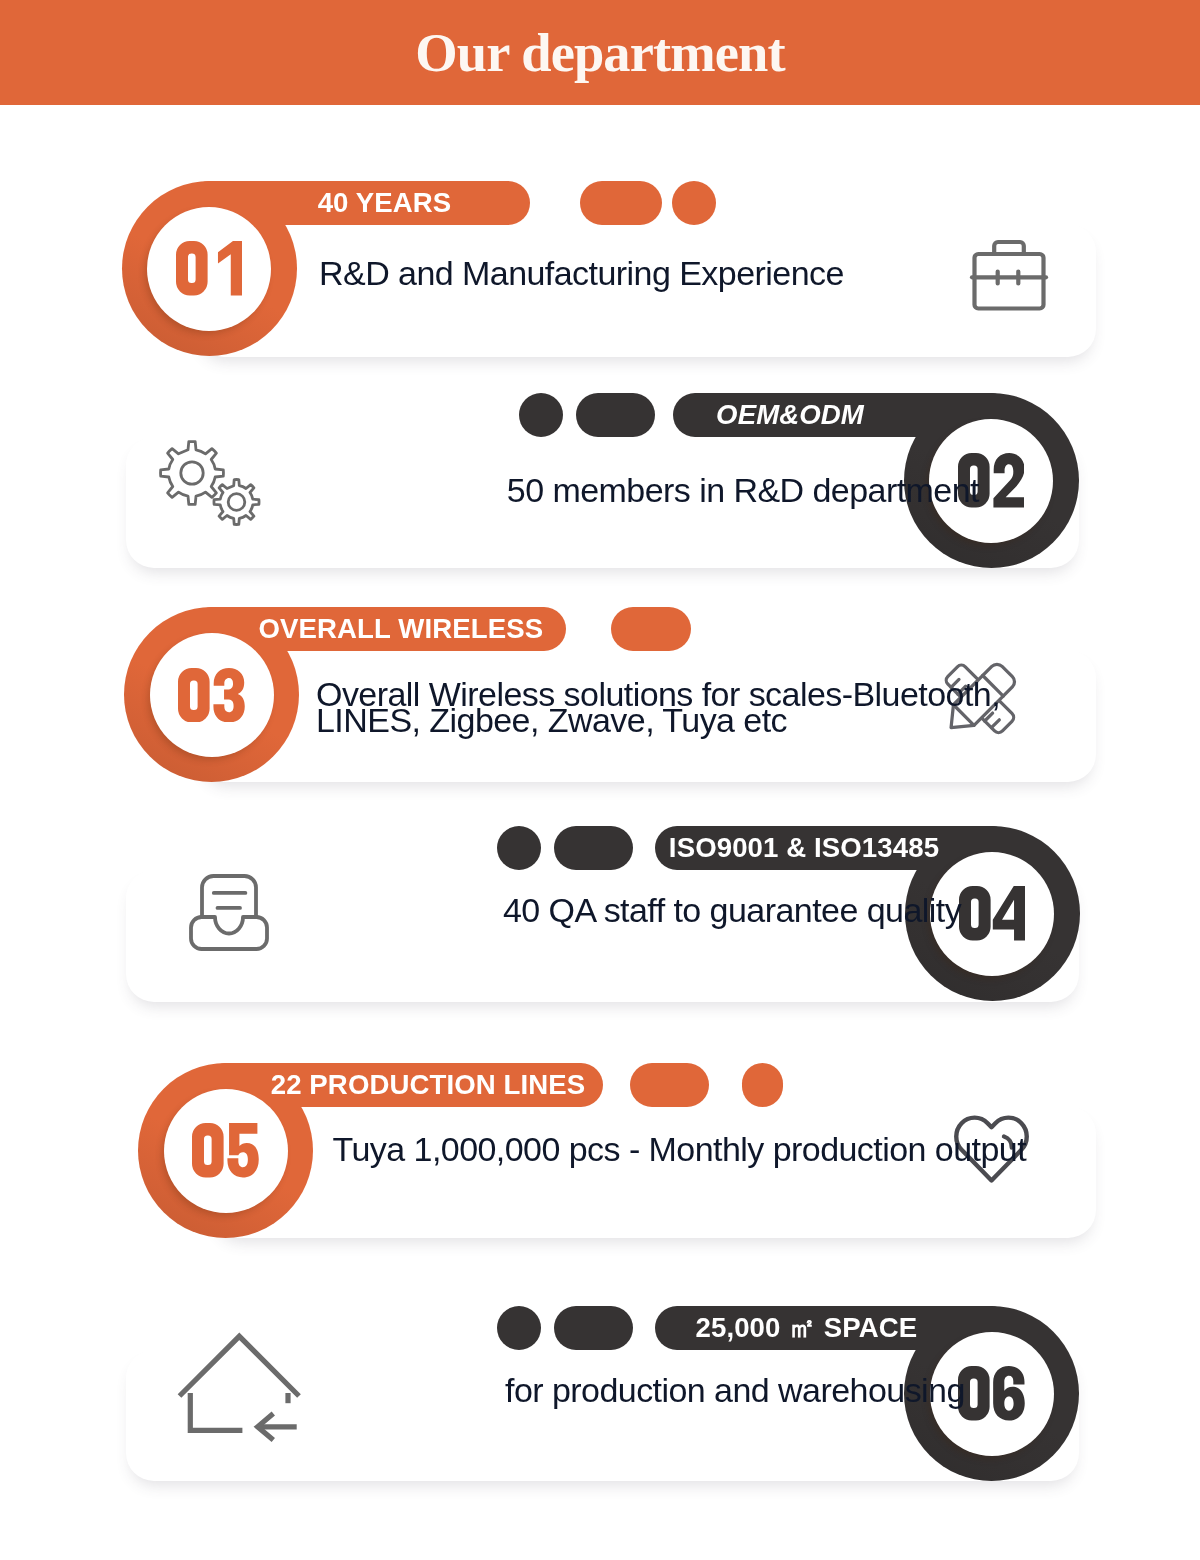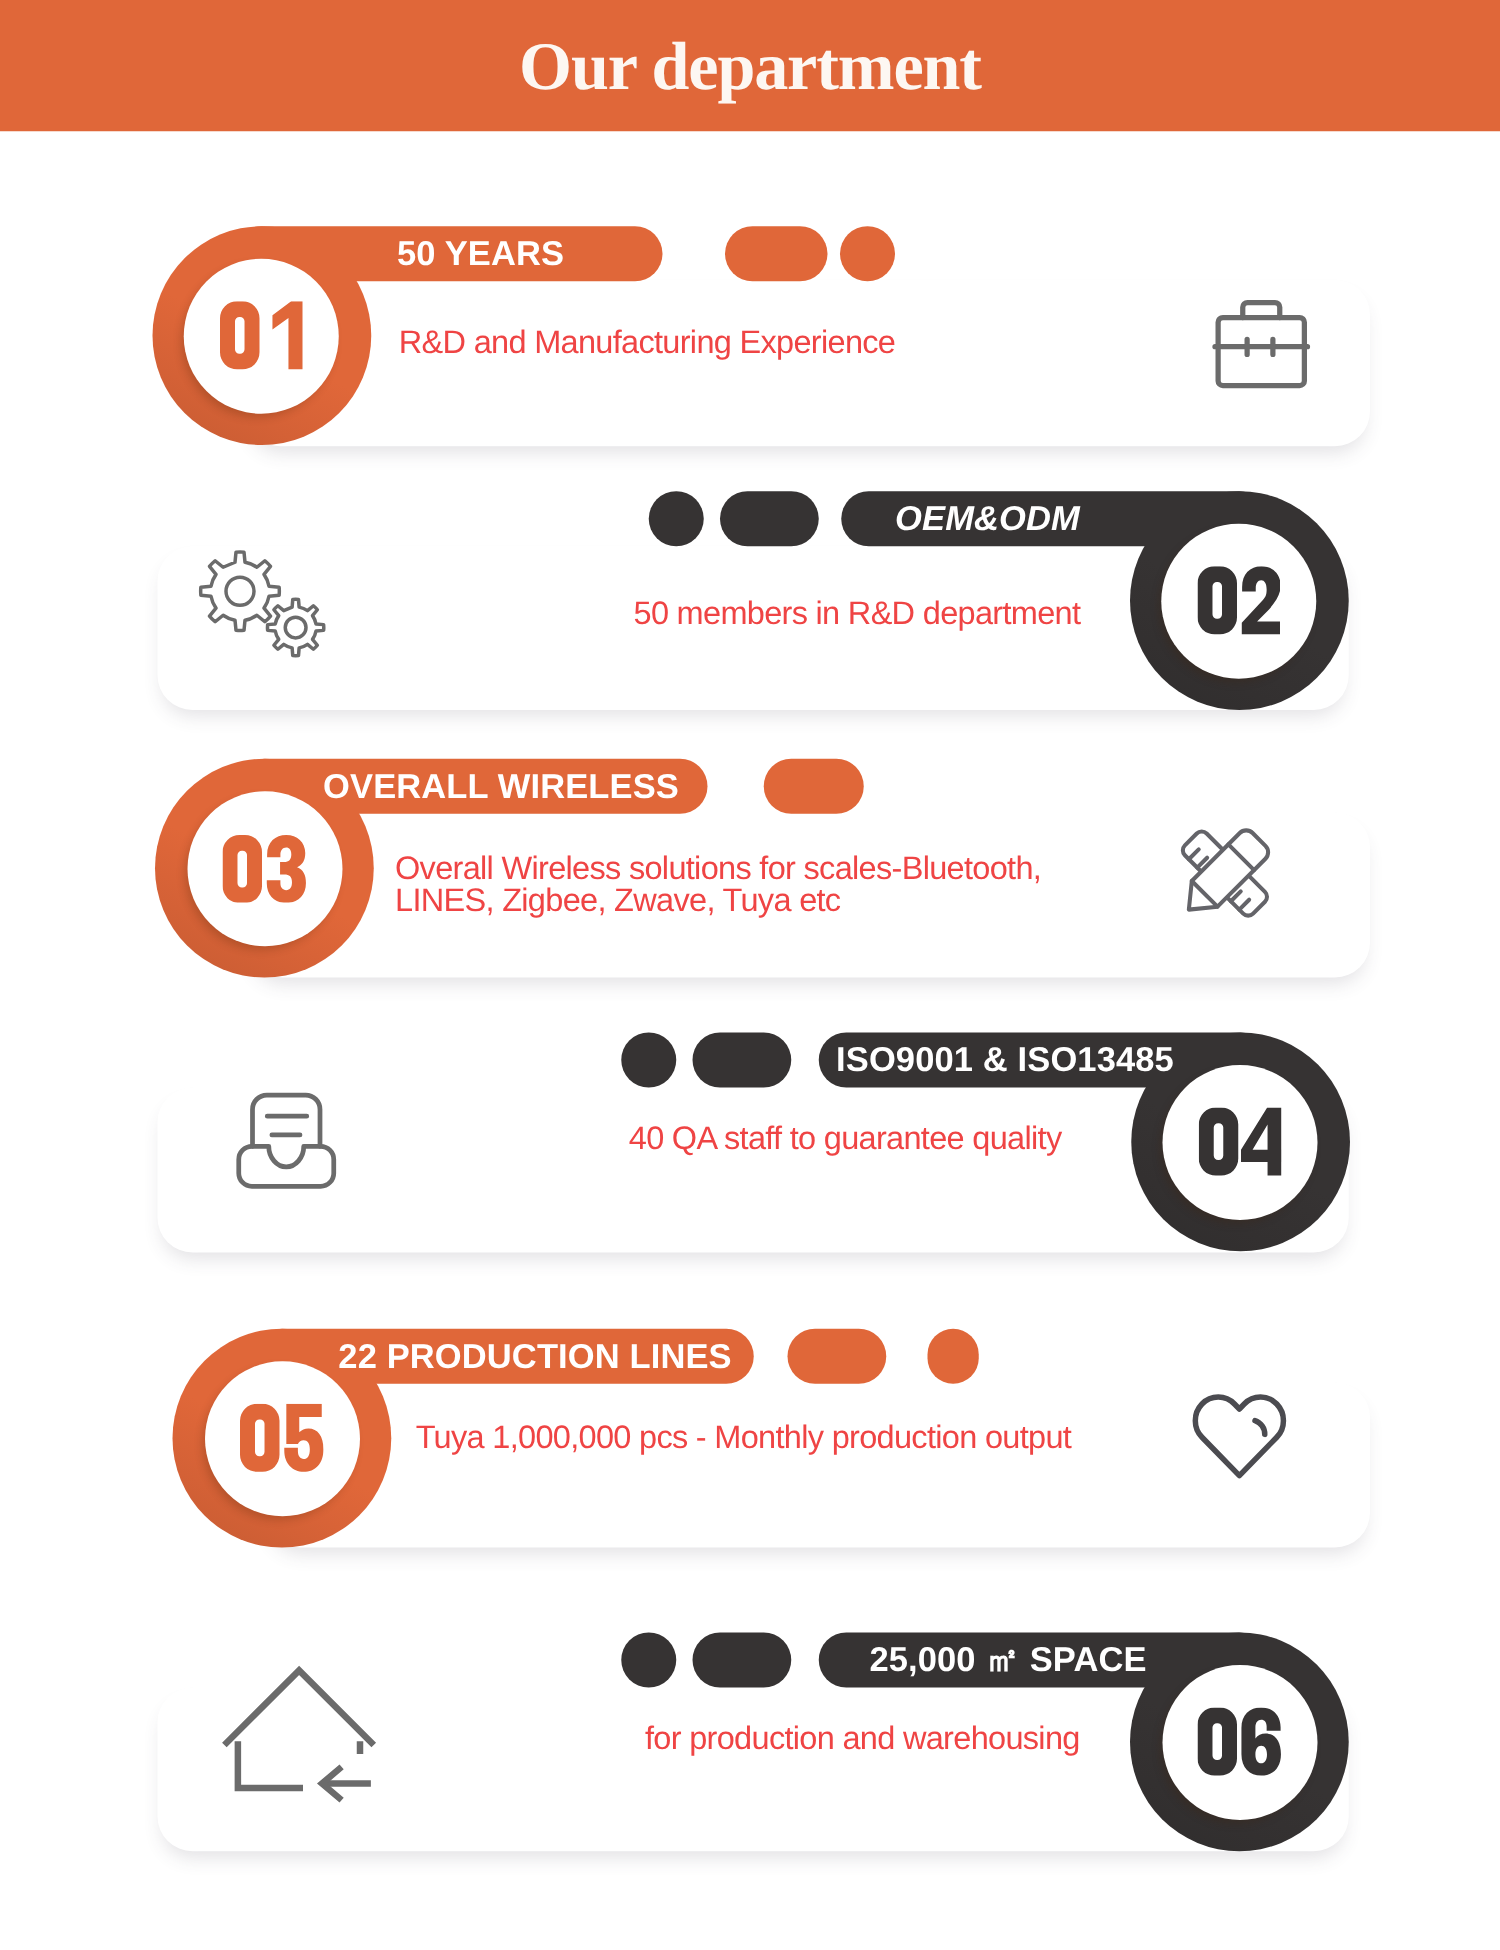--- a/index.html
+++ b/index.html
@@ -17,21 +17,21 @@
   .ring{position:absolute;border-radius:50%;}
   .ring-inner{position:absolute;border-radius:50%;background:#fff;
               box-shadow:-3px 4px 7px -1px rgba(70,30,5,0.22);}
   .num{position:absolute;display:flex;align-items:center;justify-content:center;
        font-weight:bold;font-size:76px;line-height:76px;}
 
   .pill{position:absolute;border-radius:999px;}
   .pill-label{position:absolute;display:flex;align-items:center;justify-content:center;
               font-weight:bold;color:#ffffff;font-size:27.6px;letter-spacing:0.1px;white-space:nowrap;}
 
-  .desc{position:absolute;font-size:26px;line-height:26px;color:#ef4444;white-space:pre-line;letter-spacing:-0.55px;}
+  .desc{position:absolute;font-size:34px;line-height:26px;color:#0f172a;white-space:pre-line;letter-spacing:-0.55px;}
   .icon{position:absolute;}
   .icon svg{display:block;}
 </style>
 </head>
 <body>
 
 <div id="stage">
   <div class="header"></div>
   <div class="header-title">Our department</div>
 <div class="cardgroup">
@@ -48,21 +48,21 @@
   <div class="pill" style="left:580.0px;top:181.0px;width:82.0px;height:43.5px;background:#e06739;"></div>
   <div class="pill" style="left:672.0px;top:181.0px;width:44.0px;height:43.5px;background:#e06739;"></div>
   <div class="ring" style="left:121.5px;top:181.0px;width:175.0px;height:175.0px;background:linear-gradient(208deg, #e06739 0%, #e06739 52%, #d46136 76%, #c65b32 100%);"></div>
   <div class="ring-inner" style="left:147.0px;top:206.5px;width:124.0px;height:124.0px;"></div>
   <div class="num" style="left:147.0px;top:206.5px;width:124.0px;height:124.0px;">
         <svg viewBox="0 0 122 100" width="66.49" height="54.50" fill="#e06739" fill-rule="evenodd">
           <path transform="translate(0 0)" d="M25 0 H33 A25 25 0 0 1 58 25 V75 A25 25 0 0 1 33 100 H25 A25 25 0 0 1 0 75 V25 A25 25 0 0 1 25 0 Z M28.5 23 H29.5 A6.5 6.5 0 0 1 36 29.5 V70.5 A6.5 6.5 0 0 1 29.5 77 H28.5 A6.5 6.5 0 0 1 22 70.5 V29.5 A6.5 6.5 0 0 1 28.5 23 Z"></path>
           <path transform="translate(64 0)" d="M58 0 H40.5 L13 20.5 V41.5 L36.5 24.5 V100 H58 Z"></path>
         </svg>
       </div>
-  <div class="pill-label" style="left:314.0px;top:181.0px;width:141.0px;height:43.5px;">50 YEARS</div>
+  <div class="pill-label" style="left:314.0px;top:181.0px;width:141.0px;height:43.5px;">40 YEARS</div>
   <div class="desc" style="left:319.0px;top:260.4px;">R&amp;D and Manufacturing Experience</div>
 </div>
 
 <div class="cardgroup">
   <div class="card" style="left:126.0px;top:437.0px;width:953.0px;height:131.0px;"></div>
   <div class="icon" style="left:157.0px;top:437.0px;">
         <svg viewBox="0 0 104 96" width="104" height="96" fill="none" stroke="#6b6b6b" stroke-width="2.8" stroke-linejoin="round" stroke-linecap="round">
 <path d="M31.0 12.8 L31.8 4.7 A31.5 31.5 0 0 1 38.2 4.7 L39.0 12.8 A23.5 23.5 0 0 1 48.5 16.8 L54.9 11.6 A31.5 31.5 0 0 1 59.4 16.1 L54.2 22.5 A23.5 23.5 0 0 1 58.2 32.0 L66.3 32.8 A31.5 31.5 0 0 1 66.3 39.2 L58.2 40.0 A23.5 23.5 0 0 1 54.2 49.5 L59.4 55.9 A31.5 31.5 0 0 1 54.9 60.4 L48.5 55.2 A23.5 23.5 0 0 1 39.0 59.2 L38.2 67.3 A31.5 31.5 0 0 1 31.8 67.3 L31.0 59.2 A23.5 23.5 0 0 1 21.5 55.2 L15.1 60.4 A31.5 31.5 0 0 1 10.6 55.9 L15.8 49.5 A23.5 23.5 0 0 1 11.8 40.0 L3.7 39.2 A31.5 31.5 0 0 1 3.7 32.8 L11.8 32.0 A23.5 23.5 0 0 1 15.8 22.5 L10.6 16.1 A31.5 31.5 0 0 1 15.1 11.6 L21.5 16.8 Z"></path>
 <circle cx="35" cy="36" r="11.2"></circle>
 <path d="M76.7 48.7 L77.2 42.6 A22.5 22.5 0 0 1 81.8 42.6 L82.3 48.7 A16.5 16.5 0 0 1 89.0 51.5 L93.7 47.6 A22.5 22.5 0 0 1 96.9 50.8 L93.0 55.5 A16.5 16.5 0 0 1 95.8 62.2 L101.9 62.7 A22.5 22.5 0 0 1 101.9 67.3 L95.8 67.8 A16.5 16.5 0 0 1 93.0 74.5 L96.9 79.2 A22.5 22.5 0 0 1 93.7 82.4 L89.0 78.5 A16.5 16.5 0 0 1 82.3 81.3 L81.8 87.4 A22.5 22.5 0 0 1 77.2 87.4 L76.7 81.3 A16.5 16.5 0 0 1 70.0 78.5 L65.3 82.4 A22.5 22.5 0 0 1 62.1 79.2 L66.0 74.5 A16.5 16.5 0 0 1 63.2 67.8 L57.1 67.3 A22.5 22.5 0 0 1 57.1 62.7 L63.2 62.2 A16.5 16.5 0 0 1 66.0 55.5 L62.1 50.8 A22.5 22.5 0 0 1 65.3 47.6 L70.0 51.5 Z"></path>
@@ -176,16 +176,16 @@
   <div class="pill" style="left:554.0px;top:1306.0px;width:79.0px;height:43.5px;background:#363333;"></div>
   <div class="ring" style="left:904.0px;top:1306.0px;width:175.0px;height:175.0px;background:linear-gradient(208deg, #363333 0%, #363333 52%, #333030 76%, #2f2d2d 100%);"></div>
   <div class="ring-inner" style="left:929.5px;top:1331.5px;width:124.0px;height:124.0px;"></div>
   <div class="num" style="left:929.5px;top:1331.5px;width:124.0px;height:124.0px;">
         <svg viewBox="0 0 122 100" width="66.49" height="54.50" fill="#363333" fill-rule="evenodd">
           <path transform="translate(0 0)" d="M25 0 H33 A25 25 0 0 1 58 25 V75 A25 25 0 0 1 33 100 H25 A25 25 0 0 1 0 75 V25 A25 25 0 0 1 25 0 Z M28.5 23 H29.5 A6.5 6.5 0 0 1 36 29.5 V70.5 A6.5 6.5 0 0 1 29.5 77 H28.5 A6.5 6.5 0 0 1 22 70.5 V29.5 A6.5 6.5 0 0 1 28.5 23 Z"></path>
           <path transform="translate(64 0)" d="M29.5 0 C46 0 58 11 58 29 V34 H37.5 V28 C37.5 21.5 34.5 18 29.5 18 C24.5 18 21 22 21 29.5 V45.5 C24.5 40.5 29.5 38 36 38 C49.5 38 58.5 49.5 58.5 68.5 C58.5 88.5 46.5 100 29.5 100 C12.5 100 0.5 88.5 0.5 68.5 V30 C0.5 11 12.5 0 29.5 0 Z M29.5 56 C24.5 56 21 60.5 21 69 C21 77.5 24.5 82 29.5 82 C34.5 82 38 77.5 38 69 C38 60.5 34.5 56 29.5 56 Z"></path>
         </svg>
       </div>
   <div class="pill-label" style="left:694.1px;top:1306.0px;width:224.6px;height:43.5px;">25,000 ㎡ SPACE</div>
-  <div class="desc" style="left:516px;top:1377.2px;">for production and warehousing</div>
+  <div class="desc" style="left:505px;top:1377.2px;">for production and warehousing</div>
 </div>
 
 </div>
 
 </body></html>

